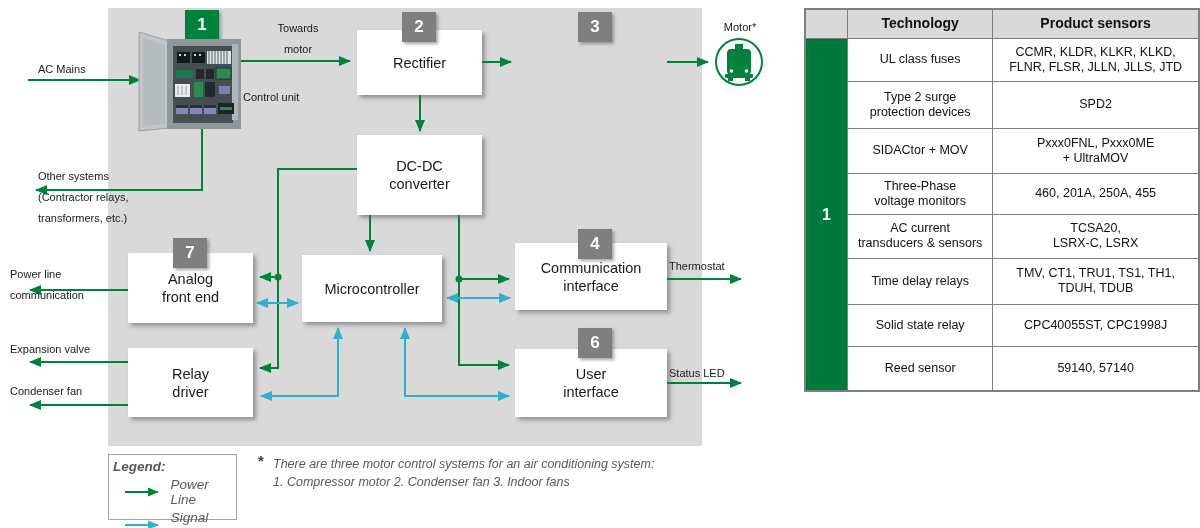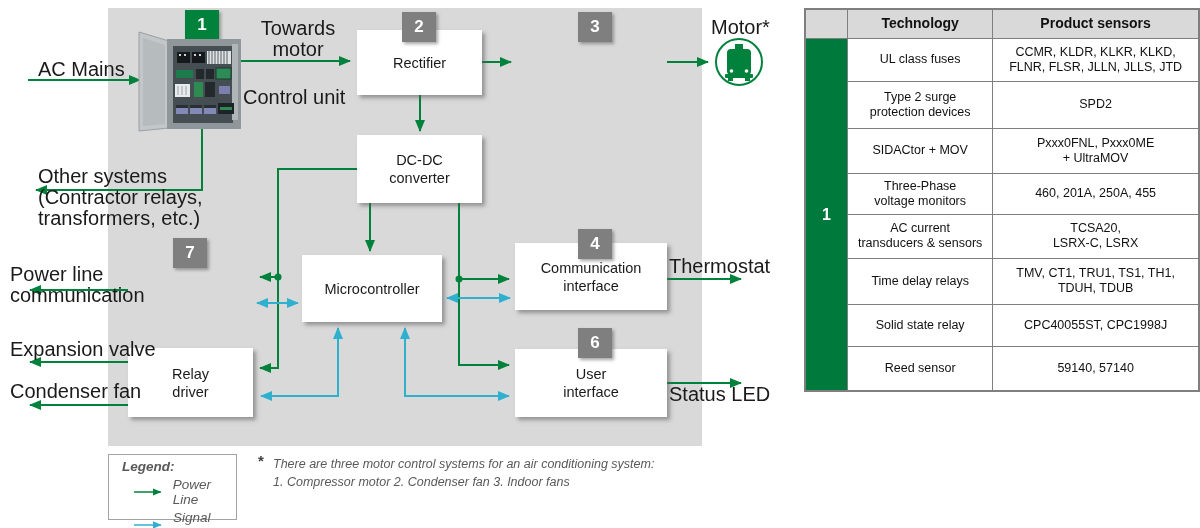--- a/index.html
+++ b/index.html
@@ -16,26 +16,26 @@
   .canvas{position:relative;width:1200px;height:528px;background:#ffffff;overflow:hidden;}
   .diagram-bg{position:absolute;left:108px;top:8px;width:594px;height:438px;background:var(--diagram-bg);}
   .wires{position:absolute;left:0;top:0;width:1200px;height:528px;pointer-events:none;}
   .block{position:absolute;background:#ffffff;box-shadow:3px 3px 4px rgba(90,90,90,.55);
          display:flex;align-items:center;justify-content:center;text-align:center;
          font-size:14.5px;line-height:18px;color:#1a1a1a;z-index:2;}
   .badge{position:absolute;width:34px;height:30px;display:flex;align-items:center;justify-content:center;
          color:#fff;font-weight:bold;font-size:17px;background:var(--badge-gray);
          box-shadow:2px 2px 3px rgba(80,80,80,.5);z-index:3;}
   .badge.green{background:var(--power-line-green);z-index:1;}
-  .lbl{position:absolute;font-size:20px;line-height:21px;color:#1a1a1a;z-index:2;}
+  .lbl{position:absolute;font-size:11px;line-height:21px;color:#1a1a1a;z-index:2;}
   .lbl.center{text-align:center;}
   .cab{position:absolute;left:136px;top:28px;z-index:2;}
   .motor{position:absolute;left:713px;top:36px;z-index:2;}
   .legend{position:absolute;left:108px;top:454px;width:129px;height:66px;background:#fff;
-          border:1.5px solid #a3a3a3;padding:4px 13px;z-index:2;}
+          border:1.5px solid #a3a3a3;padding:4px 4px;z-index:2;}
   .legend .title{font-style:italic;font-weight:bold;color:var(--muted);font-size:13.5px;}
   .legend .row{display:flex;align-items:center;gap:9px;margin-top:3px;padding-left:12px;}
   .legend .row span{font-style:italic;color:var(--muted);font-size:13.5px;}
   .footnote{position:absolute;left:258px;top:455px;width:470px;font-size:12.5px;line-height:18px;
             font-style:italic;color:var(--muted);padding-left:15px;z-index:2;}
   .footnote .ast{position:absolute;left:0;top:-3px;font-style:normal;font-weight:bold;font-size:15px;color:#3f3f3f;}
   table.products{position:absolute;left:804px;top:8px;border-collapse:collapse;z-index:2;
                  border:2px solid #7f7f7f;font-size:12.5px;color:#111;}
   table.products th,table.products td{border:1px solid #7f7f7f;text-align:center;vertical-align:middle;
                  padding:2px 3px;white-space:pre-line;line-height:15px;}
@@ -154,50 +154,54 @@
     <rect x="12" y="38" width="28" height="4" rx="1" style="fill:var(--power-line-green)"></rect>
     <rect x="15" y="42" width="5" height="3" style="fill:var(--power-line-green)"></rect>
     <rect x="32" y="42" width="5" height="3" style="fill:var(--power-line-green)"></rect>
     <circle cx="18.5" cy="35" r="1.8" fill="#ffffff"></circle>
       <circle cx="33.5" cy="35" r="1.8" fill="#ffffff"></circle>
   </svg>
 
   <div class="block" style="left:357px;top:30px;width:125px;height:65px;">
       <span style="white-space:pre-line">Rectifier</span>
     </div>
-  <div class="block" style="left:357px;top:135px;width:125px;height:68px;">
+  <div class="block" style="left:357px;top:135px;width:125px;height:80px;">
       <span style="white-space:pre-line">DC-DC
 converter</span>
     </div>
   <div class="block" style="left:302px;top:255px;width:140px;height:67px;">
       <span style="white-space:pre-line">Microcontroller</span>
     </div>
   <div class="block" style="left:515px;top:243px;width:152px;height:67px;">
       <span style="white-space:pre-line">Communication
 interface</span>
     </div>
   <div class="block" style="left:515px;top:349px;width:152px;height:68px;">
       <span style="white-space:pre-line">User
 interface</span>
+    </div>
+  <div class="block" style="left:128px;top:253px;width:125px;height:70px;">
+      <span style="white-space:pre-line">Analog
+front end</span>
     </div>
   <div class="block" style="left:128px;top:348px;width:125px;height:69px;">
       <span style="white-space:pre-line">Relay
 driver</span>
     </div>
 
   <div class="lbl" style="left:38px;top:59px;">AC Mains</div>
   <div class="lbl center" style="left:252px;top:18px;width:92px;white-space:pre-line;">Towards
 motor</div>
   <div class="lbl" style="left:243px;top:87px;">Control unit</div>
   <div class="lbl" style="left:38px;top:166px;white-space:pre-line;">Other systems
 (Contractor relays,
 transformers, etc.)</div>
   <div class="lbl center" style="left:711px;top:17px;width:58px;">Motor*</div>
   <div class="lbl" style="left:669px;top:256px;">Thermostat</div>
-  <div class="lbl" style="left:669px;top:384px;text-align:center;">Status LED</div>
+  <div class="lbl" style="left:669px;top:363px;text-align:center;">Status LED</div>
   <div class="lbl" style="left:10px;top:264px;white-space:pre-line;">Power line
 communication</div>
   <div class="lbl" style="left:10px;top:339px;">Expansion valve</div>
   <div class="lbl" style="left:10px;top:381px;">Condenser fan</div>
 
   <div class="legend">
     <div class="title">Legend:</div>
     <div class="row">
       <svg width="40" height="10" viewBox="0 0 40 10">
         <line x1="0" y1="5" x2="36" y2="5" class="gl" marker-end="url(#ag)"></line>

